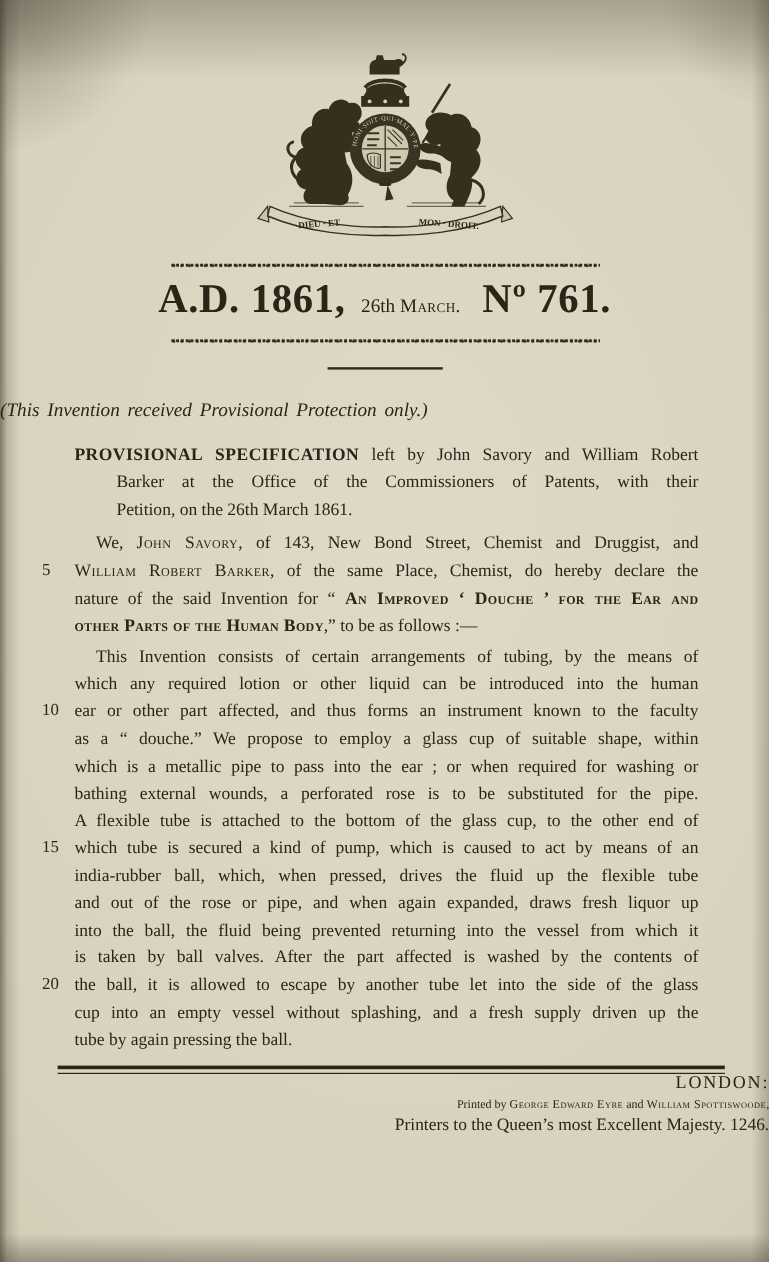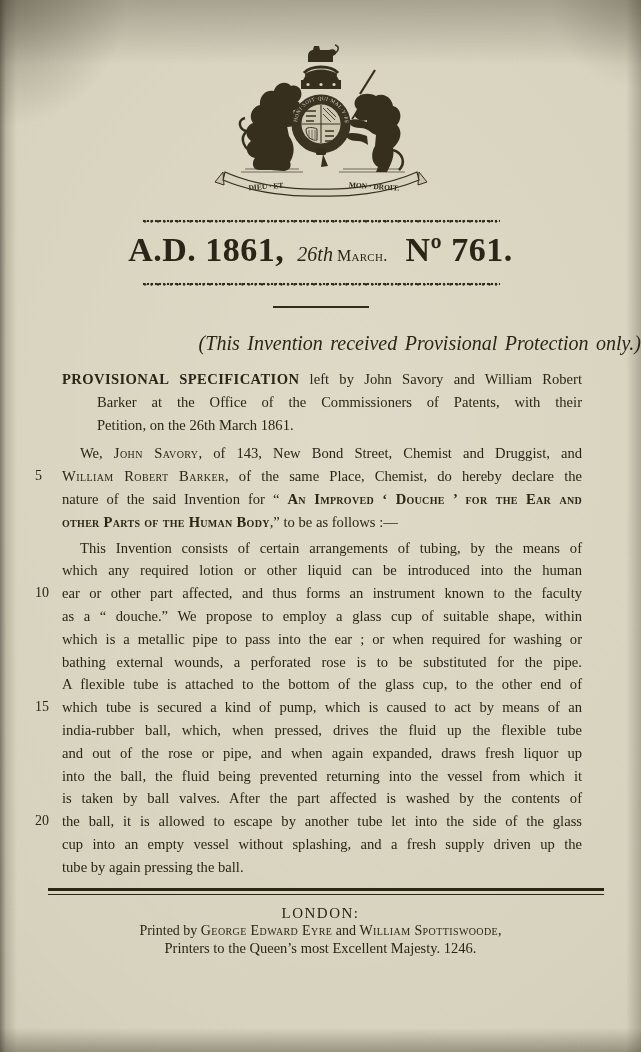--- a/index.html
+++ b/index.html
@@ -20,44 +20,44 @@
   .wrule{
     width:358px; height:4px; margin:15px auto 0;
     background-image:
       radial-gradient(circle at 2px 2px, #2f2a1c 1.15px, rgba(47,42,28,0) 1.6px),
       radial-gradient(circle at 3px 2.4px, #2f2a1c 1px, rgba(47,42,28,0) 1.5px);
     background-size:4px 4px, 6.5px 4px; background-repeat:repeat-x;
   }
   .wrule.second{margin-top:8px;}
   .dateline{text-align:center; margin-top:9px; line-height:36px; white-space:nowrap;}
   .ad,.num{font-size:34px; font-weight:700; letter-spacing:0.5px;}
-  .day{font-size:20px; font-style:italic; margin-left:9px;}
+  .day{font-size:16px; margin-left:9px;}
   .month{font-size:16px; font-variant:small-caps; letter-spacing:0.3px; margin-right:14px;}
   .doc-title{margin-top:24px; text-align:center; font-size:19.5px; font-weight:700;
     letter-spacing:0.6px; word-spacing:3px; line-height:26px;}
   .shortrule{width:96px; height:2px; background:#2f2a1c; margin:20px auto 0;}
-  .note{margin-top:24px; text-align:right; font-style:italic; font-size:20px;
+  .note{margin-top:24px; text-align:left; font-style:italic; font-size:16px;
     word-spacing:2.5px; line-height:22px;}
   .bodytext{margin:14px 59px 0 62px; font-size:14.6px; line-height:22.8px;}
   .line{position:relative;}
   .ltext{display:block;}
   .just .ltext{text-align:justify; text-align-last:justify;}
   .hang{padding-left:35px;}
   .first .ltext{text-indent:18px;}
   .para{margin-top:6px;}
   .para2{margin-top:3px;}
   .lnum{position:absolute; left:-27px; top:0; font-size:14px;}
   .s-b{font-weight:700; letter-spacing:0.4px;}
   .s-sc{font-variant:small-caps; letter-spacing:0.4px;}
   .s-scb{font-variant:small-caps; font-weight:700; letter-spacing:0.3px;}
   .drule{margin:9px 0 0 48px; width:556px; height:3px;
     border-top:3px solid #2b2518; border-bottom:1.5px solid #2b2518;}
-  .footer{text-align:center; margin-top:10px; line-height:17.5px;}
+  .footer{text-align:right; line-height:17.5px;}
   .city{font-size:15px; letter-spacing:1.5px;}
-  .fline2{font-size:14px;}
+  .fline2{font-size:10px;}
   .fline3{font-size:14.5px;}
 </style>
 </head>
 <body>
 
 <div class="page">
 
   <svg class="crest" width="220" height="168" viewBox="0 0 220 168">
     <g fill="#362f1e" stroke="none">
 

